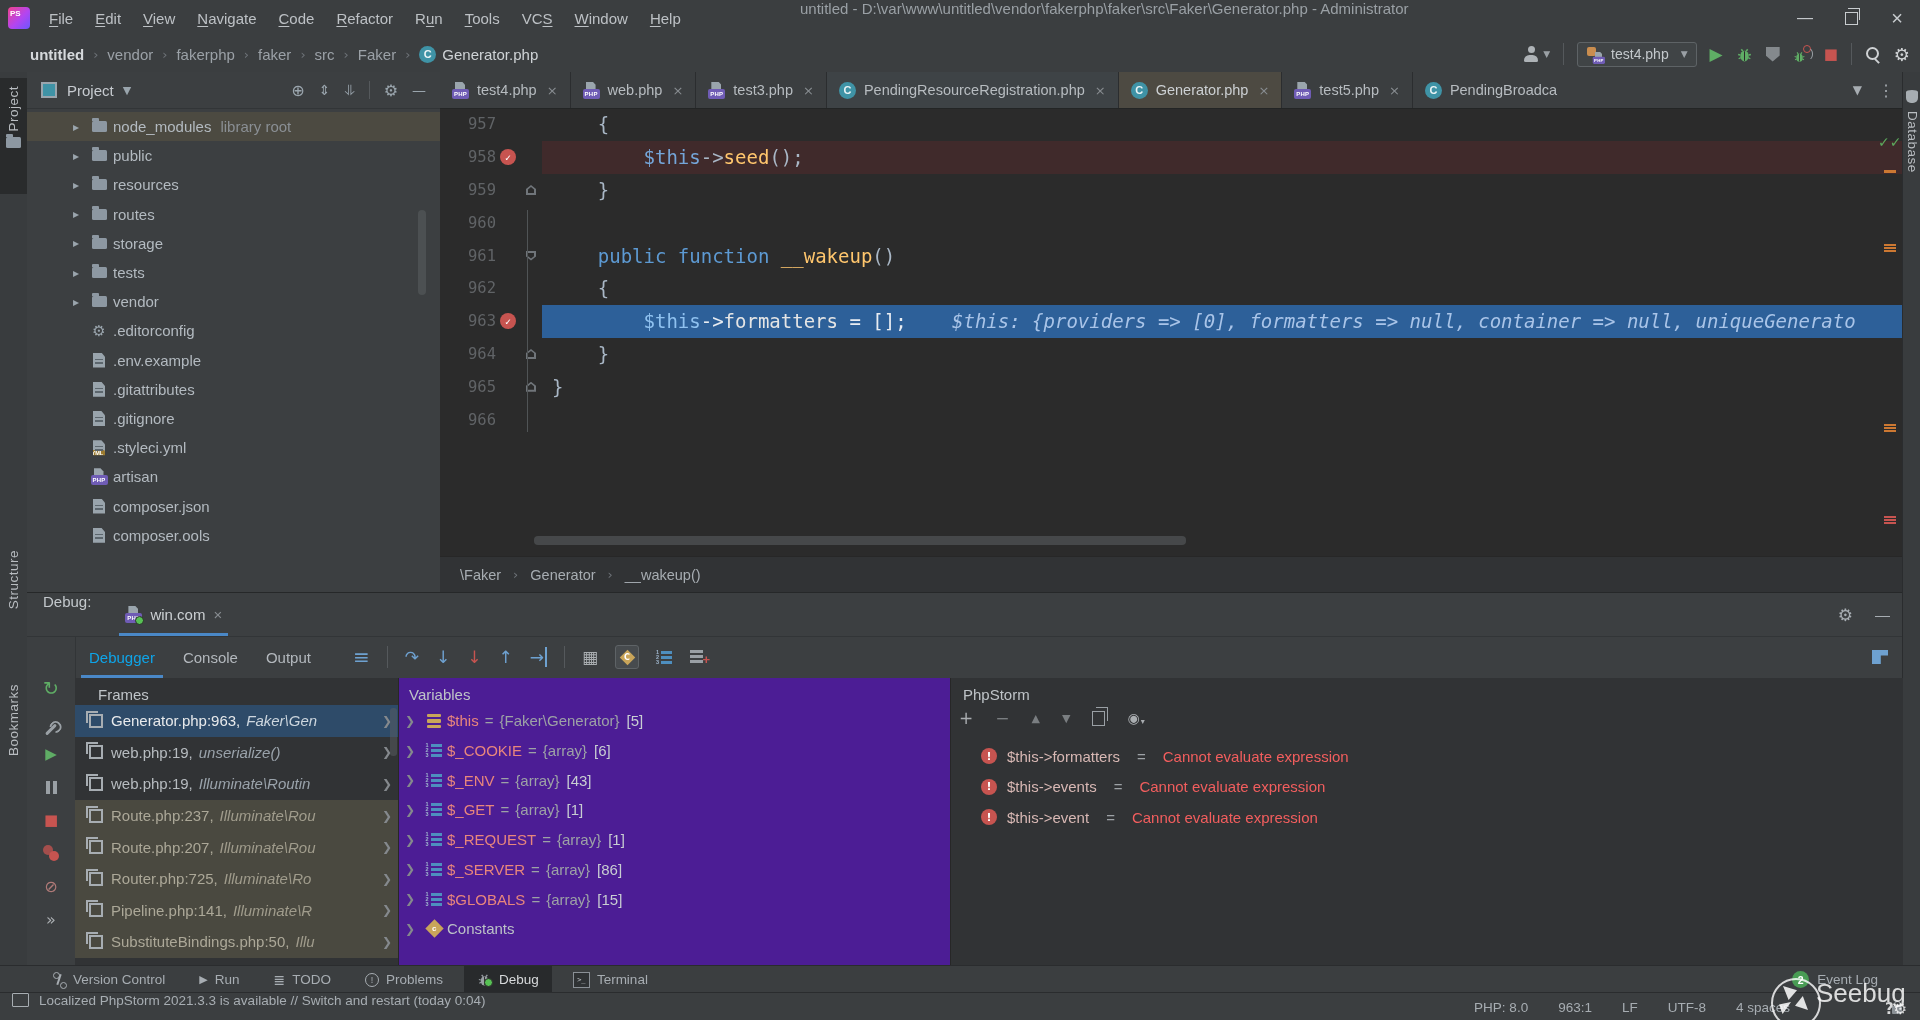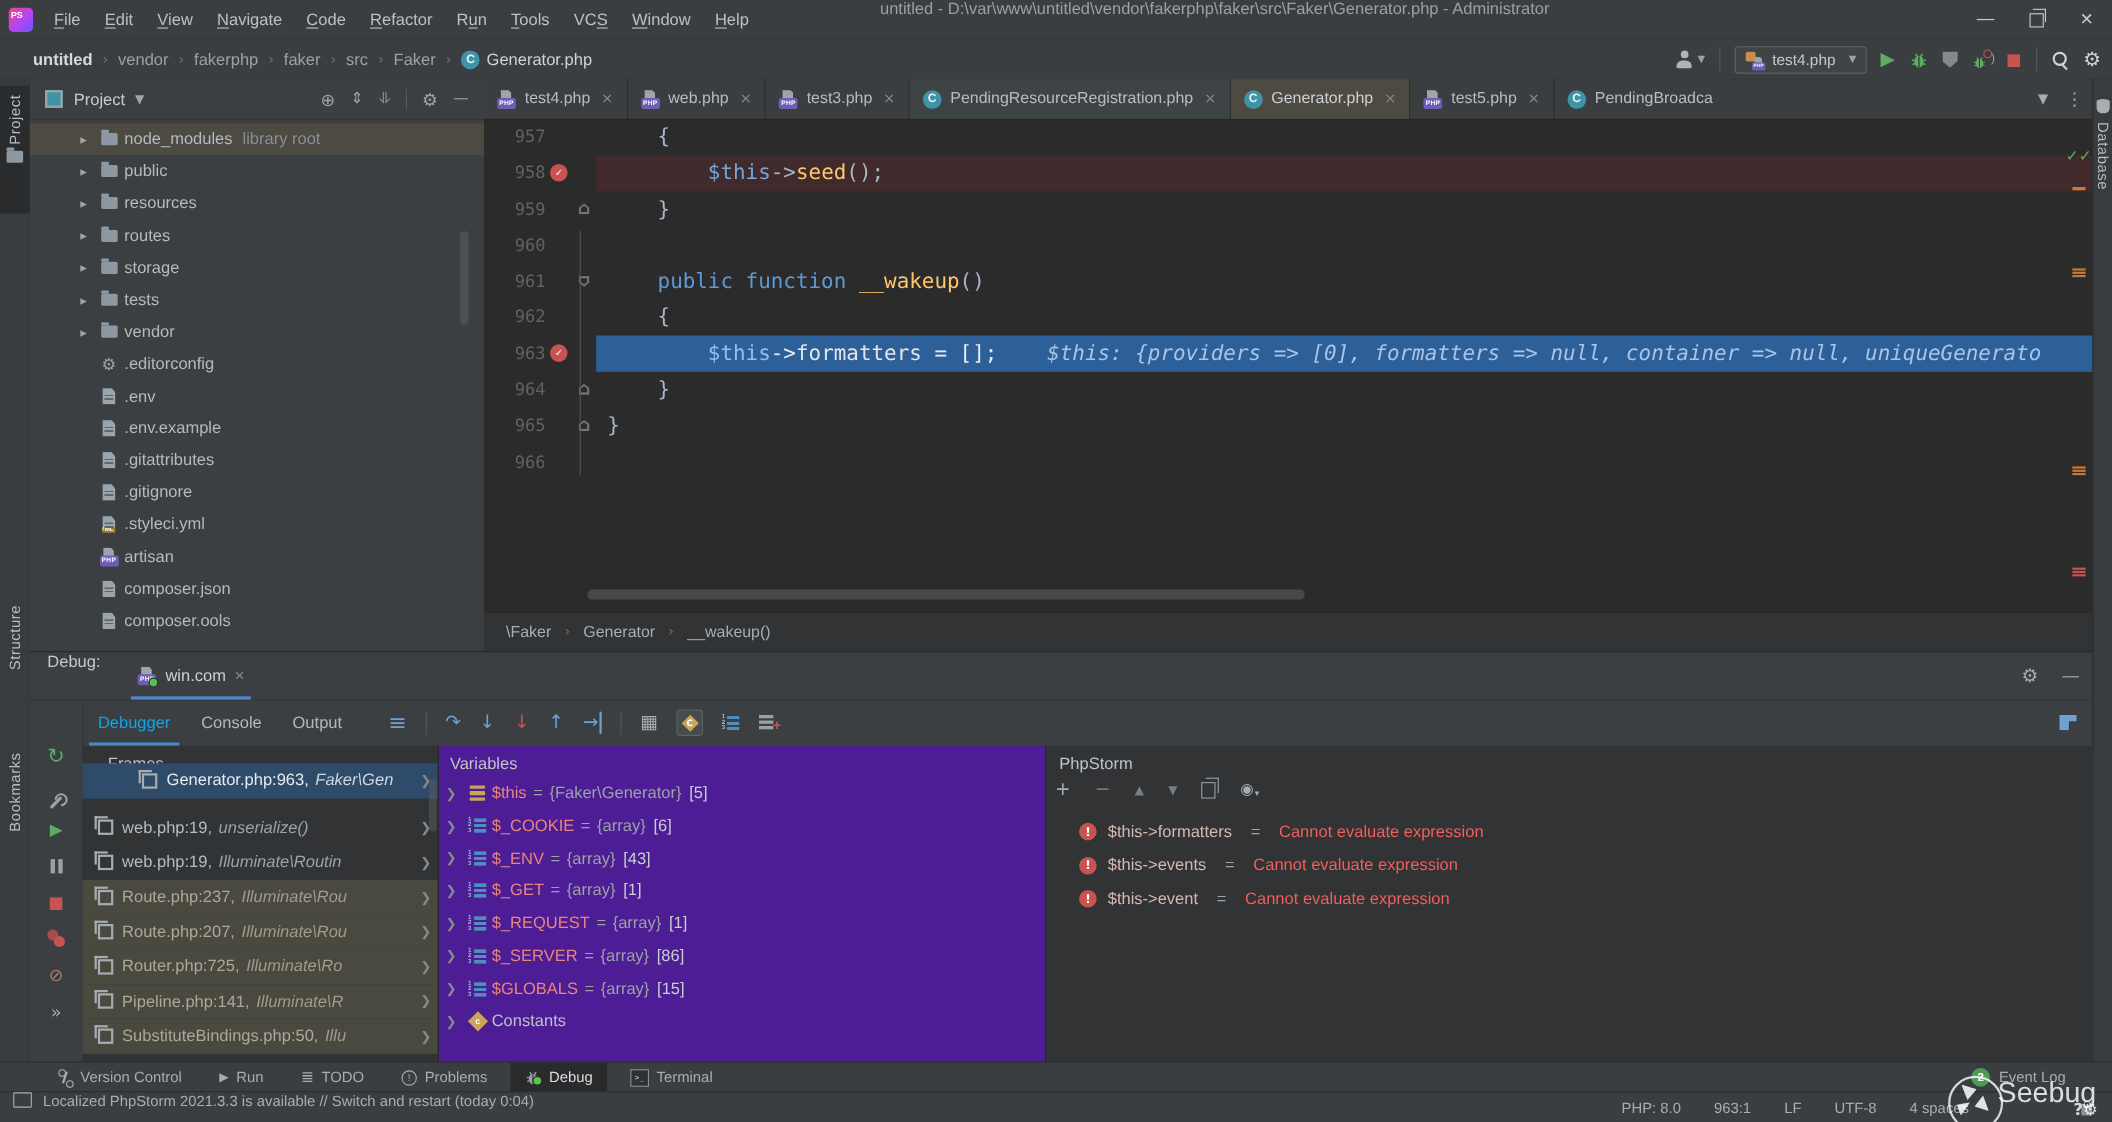--- a/index.html
+++ b/index.html
@@ -415,27 +415,20 @@
           <span class="tree-icon">
             <span class="glyph i-gearfile">⚙</span>
           </span>
           <span>.editorconfig</span>
         </div>
         <div class="tree-row">
           <span class="tree-ind"></span>
           <span class="tree-icon">
             <span class="i-file"></span>
           </span>
-          <span>.env</span>
-        </div>
-        <div class="tree-row">
-          <span class="tree-ind"></span>
-          <span class="tree-icon">
-            <span class="i-file"></span>
-          </span>
           <span>.env.example</span>
         </div>
         <div class="tree-row">
           <span class="tree-ind"></span>
           <span class="tree-icon">
             <span class="i-file"></span>
           </span>
           <span>.gitattributes</span>
         </div>
         <div class="tree-row">
@@ -702,21 +695,21 @@
         <span class="icon" style="top: 240px;">
           <span class="glyph " style="color: rgb(176, 122, 120); font-size: 16px;">⊘</span>
         </span>
         <span class="icon" style="top: 273px;">
           <span class="glyph " style="color: rgb(169, 173, 176); font-size: 16px;">»</span>
         </span>
       </div>
     <div id="frames-panel">
       <span class="panel-title" style="left:23px;">Frames</span>
       <div id="frames-list">
-          <div class="frame-row sel" style="top: 16px; justify-content: center;">
+          <div class="frame-row sel" style="top: 27px;">
             <span class="i-frame"></span>
             <span class="frame-file">Generator.php:963,</span>
             <span class="frame-ctx">Faker\Gen</span>
             <span class="glyph frame-chev">❯</span>
           </div>
           <div class="frame-row" style="top: 58.6px;">
             <span class="i-frame"></span>
             <span class="frame-file">web.php:19,</span>
             <span class="frame-ctx">unserialize()</span>
             <span class="glyph frame-chev">❯</span>

